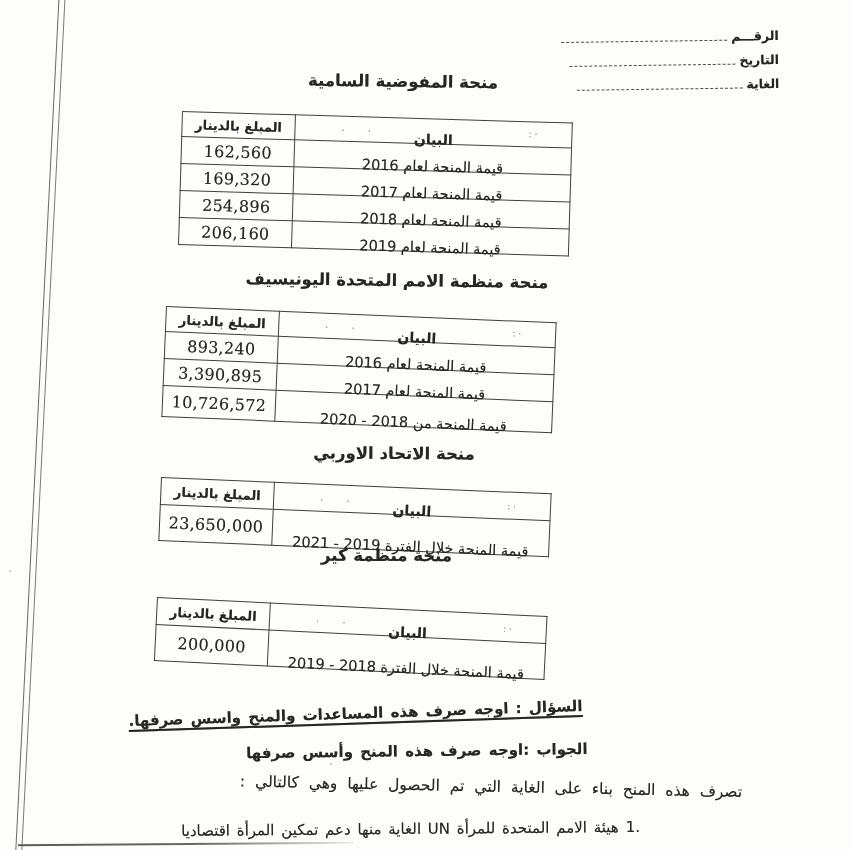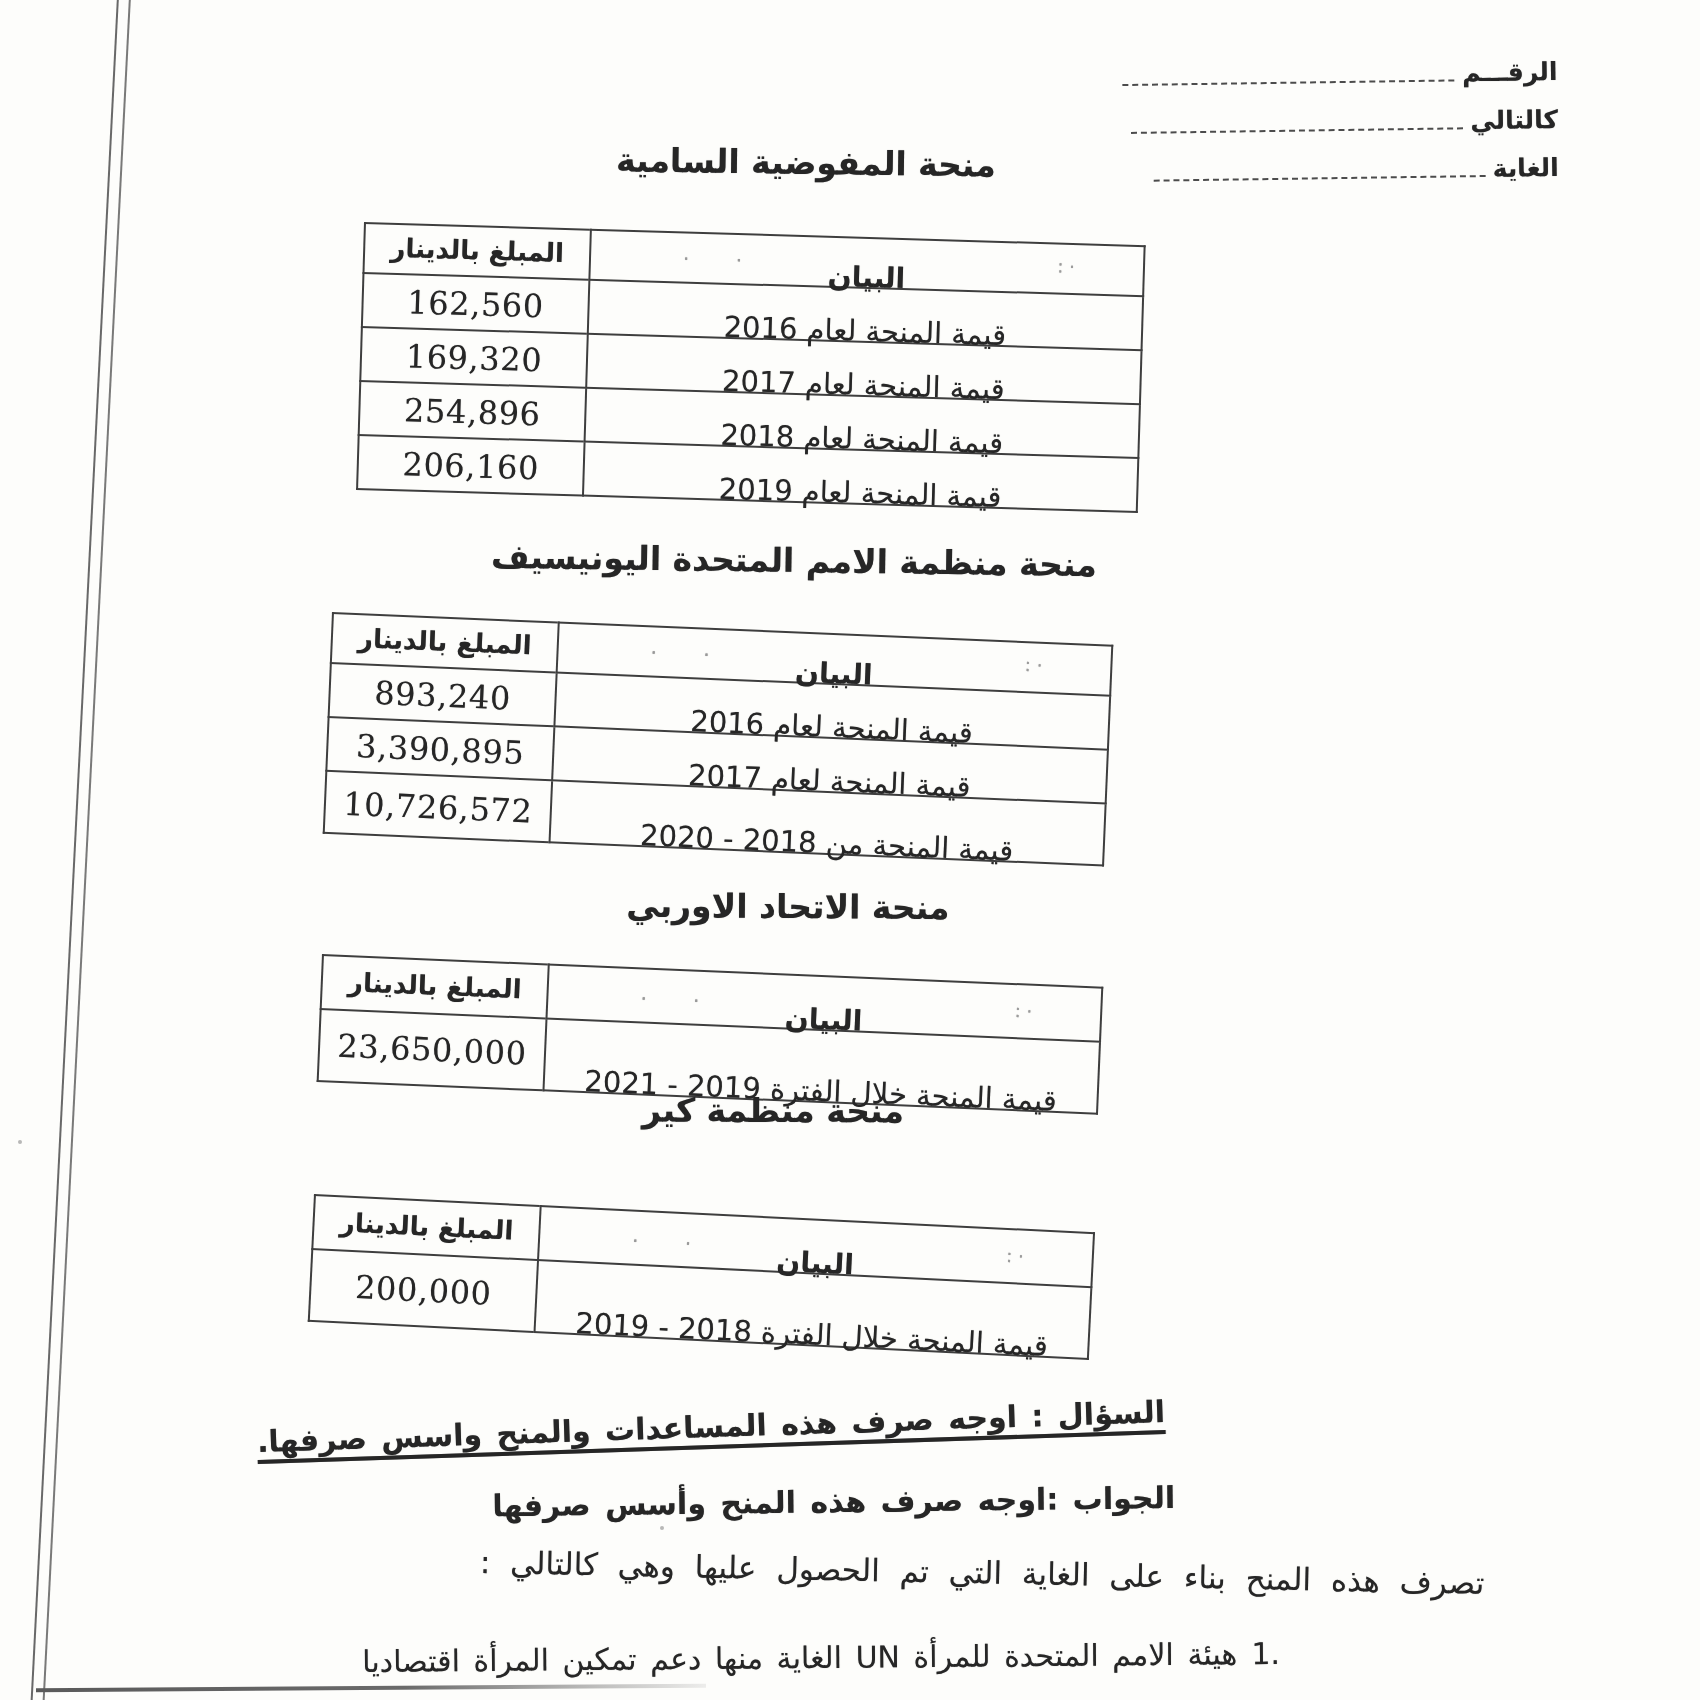--- a/index.html
+++ b/index.html
@@ -71,21 +71,21 @@
 <div class="bottom-line"></div>
 <div class="speck" style="left:9px;top:570px;"></div>
 <div class="speck" style="left:330px;top:763px;"></div>
 
 <div class="letterhead ink">
   <div class="lh-row">
     <span class="lh-label">الرقـــم</span>
     <span class="lh-dots"></span>
   </div>
   <div class="lh-row">
-    <span class="lh-label">كالتالي</span>
+    <span class="lh-label">التاريخ</span>
     <span class="lh-dots"></span>
   </div>
   <div class="lh-row">
     <span class="lh-label">الغاية</span>
     <span class="lh-dots"></span>
   </div>
 </div>
 
 <div class="sec-title ink" style="left:303px;top:72px;width:200px;transform:rotate(0.8deg);">منحة المفوضية السامية</div>
 

